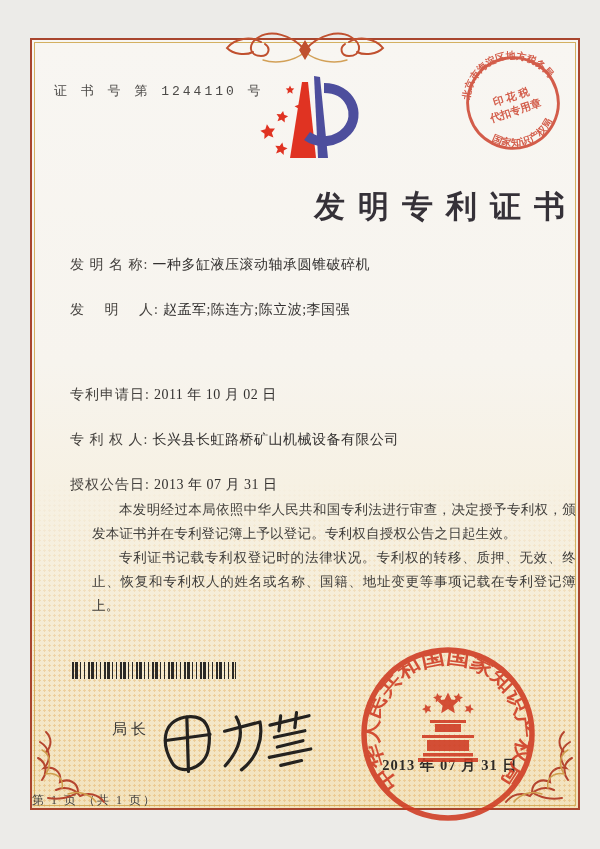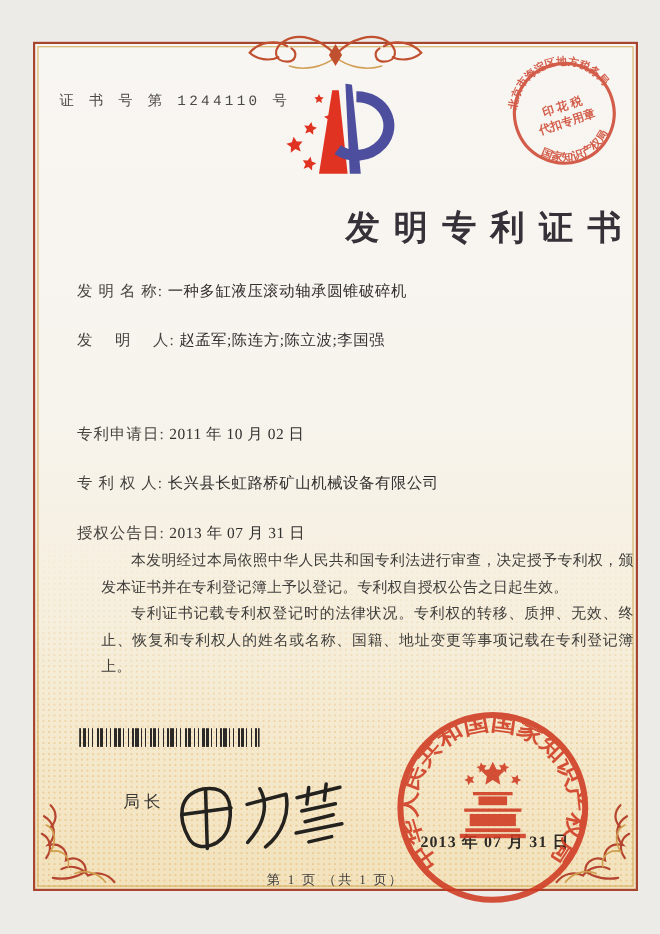--- a/index.html
+++ b/index.html
@@ -57,21 +57,21 @@
     position:absolute;left:80px;top:680px;font-size:15px;letter-spacing:4px;color:#3a3835;z-index:1;
   }
   .signature{position:absolute;left:122px;top:648px;width:185px;height:120px;z-index:2;transform:rotate(-3deg);}
   .sr-only{position:absolute;width:1px;height:1px;overflow:hidden;clip:rect(0 0 0 0);}
   .seal{position:absolute;left:326px;top:604px;width:180px;height:180px;z-index:3;opacity:.88;}
   .seal-date{
     position:absolute;left:328px;top:716px;width:180px;text-align:center;z-index:2;
     font-size:14.5px;font-weight:700;color:#2e2b27;letter-spacing:1px;white-space:nowrap;
   }
   .footer{
-    position:absolute;left:0;top:752px;width:100%;text-align:center;
+    position:absolute;left:0;top:752px;width:100%;
     font-size:12px;letter-spacing:2px;color:#434140;z-index:1;
   }
   .ornament-top{position:absolute;left:50%;top:-16px;transform:translateX(-50%);z-index:3;}
   .corner{position:absolute;bottom:2px;z-index:1;}
   .corner.left{left:2px;}
   .corner.right{right:2px;transform:scaleX(-1);}
 </style>
 </head>
 <body>
 

